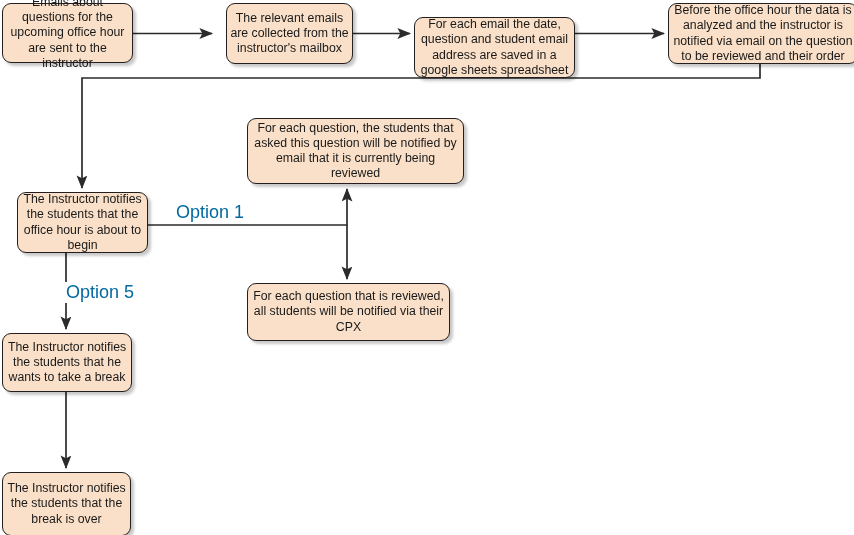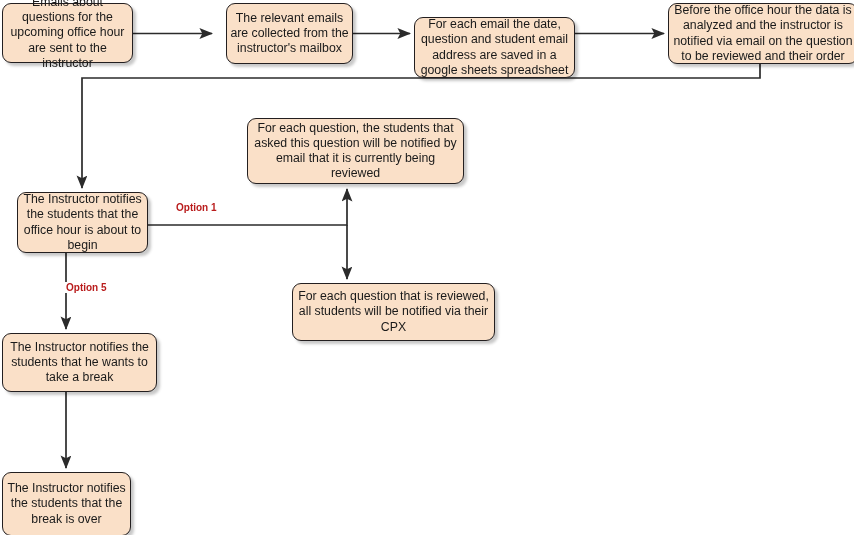--- a/index.html
+++ b/index.html
@@ -42,23 +42,23 @@
     padding: 2px 3px;
     box-shadow: 3px 3px 3px rgba(0,0,0,0.22);
     z-index: 2;
   }
   .node span {
     display: block;
     width: 100%;
   }
   .edge-label {
     position: absolute;
-    font-size: 10px;
-    font-weight: bold;
-    color: #b91c1c;
+    font-size: 18px;
+    font-weight: normal;
+    color: #0369a1;
     background: #ffffff;
     padding: 0 2px;
     white-space: nowrap;
     z-index: 3;
   }
 </style>
 </head>
 <body>
 
 <div id="canvas">
@@ -98,25 +98,25 @@
   </div>
 
   <div class="node" style="left:247px; top:118px; width:217px; height:66px;text-align:center;">
     <span>For each question, the students that asked this question will be notified by email that it is currently being reviewed</span>
   </div>
 
   <div class="node" style="left:17px; top:192px; width:131px; height:61px;">
     <span>The Instructor notifies the students that the office hour is about to begin</span>
   </div>
 
-  <div class="node" style="left:247px; top:283px; width:203px; height:58px;margin-left:45px;">
+  <div class="node" style="left:247px; top:283px; width:203px; height:58px;">
     <span>For each question that is reviewed, all students will be notified via their CPX</span>
   </div>
 
-  <div class="node" style="left:2px; top:333px; width:155px; height:59px;">
+  <div class="node" style="left:2px; top:333px; width:130px; height:59px;">
     <span>The Instructor notifies the students that he wants to take a break</span>
   </div>
 
   <div class="node" style="left:2px; top:472px; width:129px; height:64px;">
     <span>The Instructor notifies the students that the break is over</span>
   </div>
 
   <div class="edge-label" style="left:174px; top:202px;">Option 1</div>
 
   <div class="edge-label" style="left:64px; top:282px;">Option 5</div>

